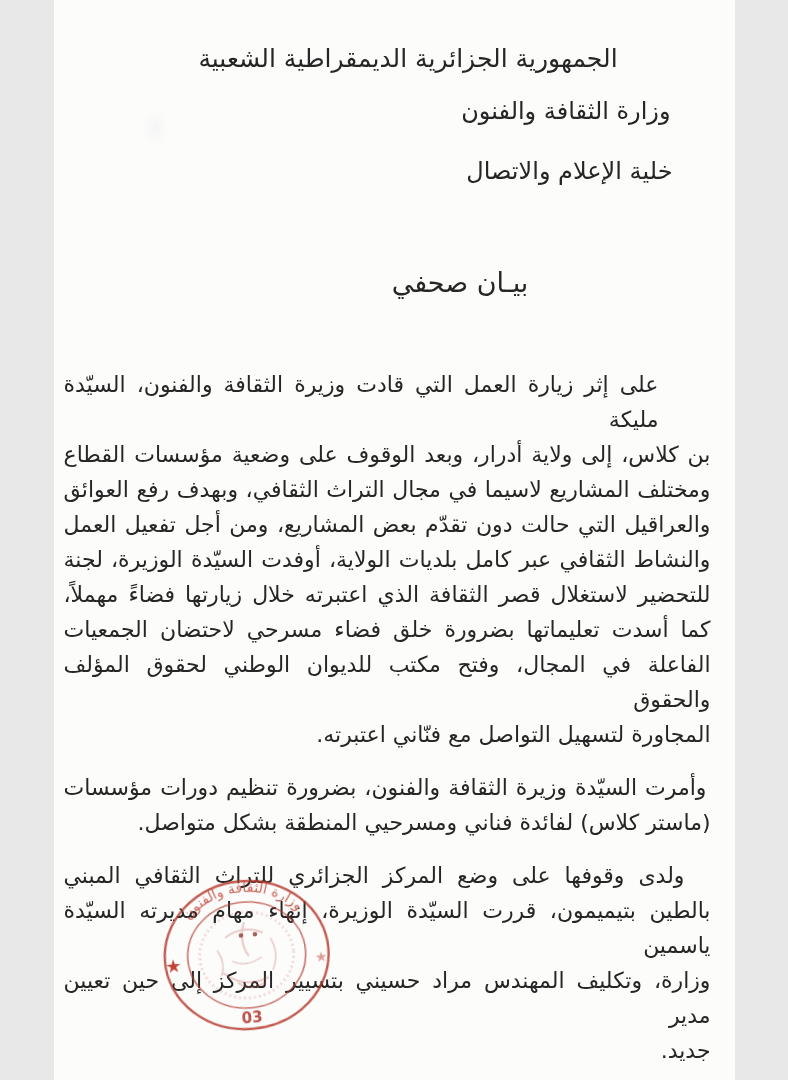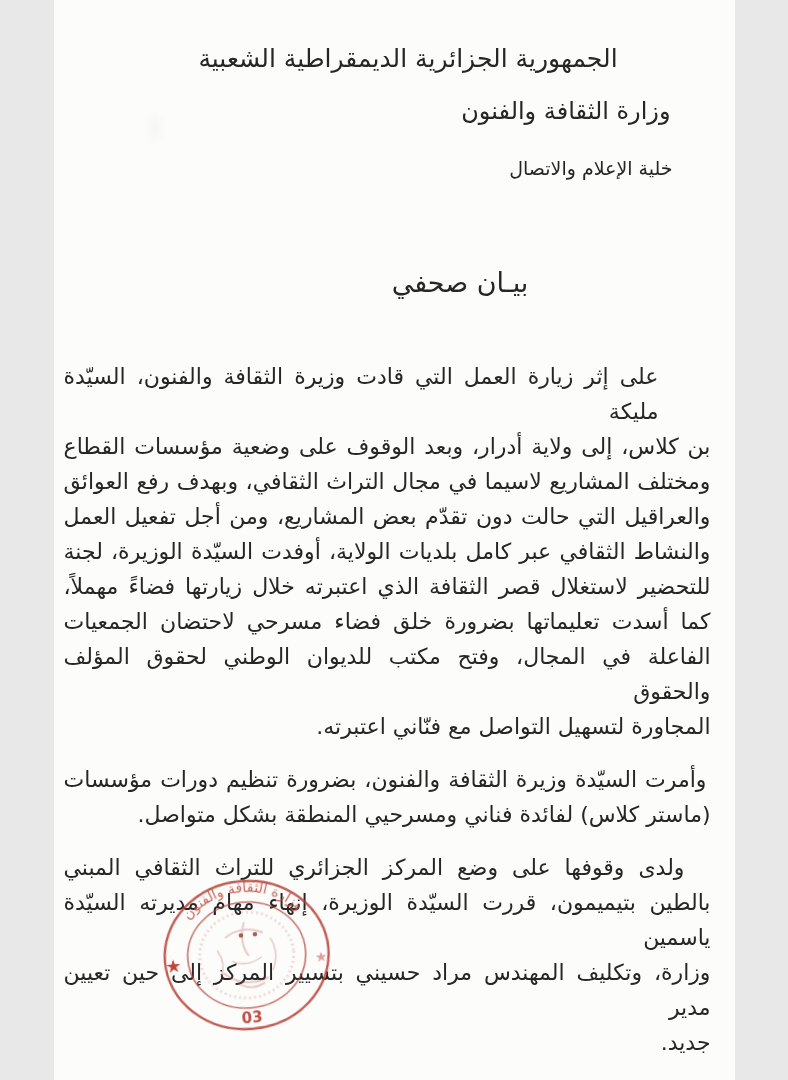--- a/index.html
+++ b/index.html
@@ -8,28 +8,28 @@
     width:681px;height:1080px;
     margin:0 auto;
     background:#fcfcfb;
     font-family:"DejaVu Sans",sans-serif;
     color:#262626;
     overflow:hidden;
   }
   .hdr{position:absolute;direction:rtl;white-space:nowrap;}
   .hdr-republic{top:44px;left:0;width:100%;text-align:center;font-size:25px;transform:translateX(14px);}
   .hdr-ministry{top:97px;right:64px;font-size:24px;}
-  .hdr-unit{top:157px;right:62px;font-size:19px;}
+  .hdr-unit{top:157px;right:62px;font-size:24px;}
   .doc-title{
     position:absolute;top:267px;left:0;width:100%;
     text-align:center;font-size:27px;direction:rtl;
     transform:translateX(66px);
   }
   .body-text{position:absolute;top:351px;left:10px;right:24px;direction:rtl;}
-  .para{margin:8px 0 18px 0;}
+  .para{margin:16px 0 18px 0;}
   .line{
     font-size:22px;line-height:35px;
     text-align:justify;text-align-last:justify;
   }
   .line.last{text-align:right;text-align-last:right;}
   .ind-lg{padding-right:52px;}
   .ind-sm{padding-right:26px;}
   .ind-xs{padding-right:4px;}
   .stamp{
     position:absolute;left:98px;top:876px;width:190px;height:165px;

